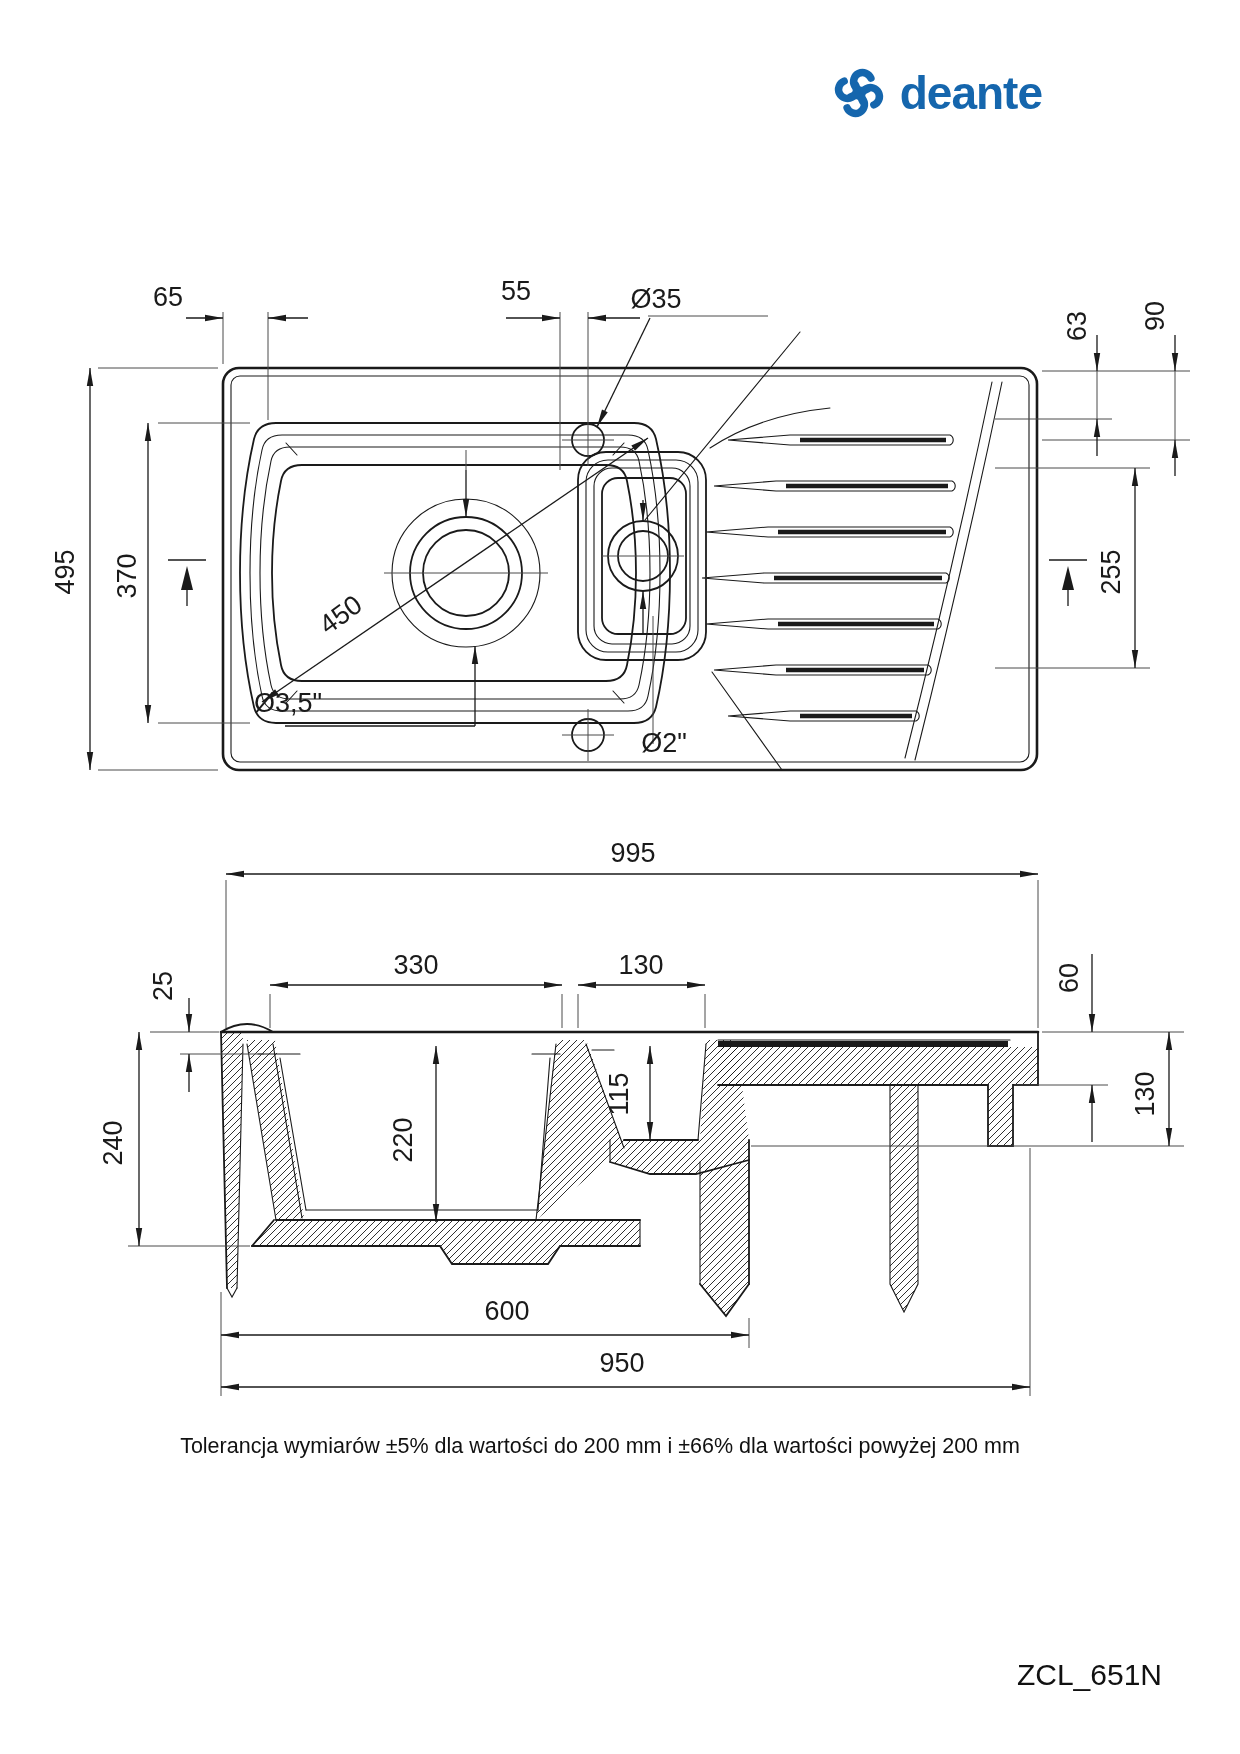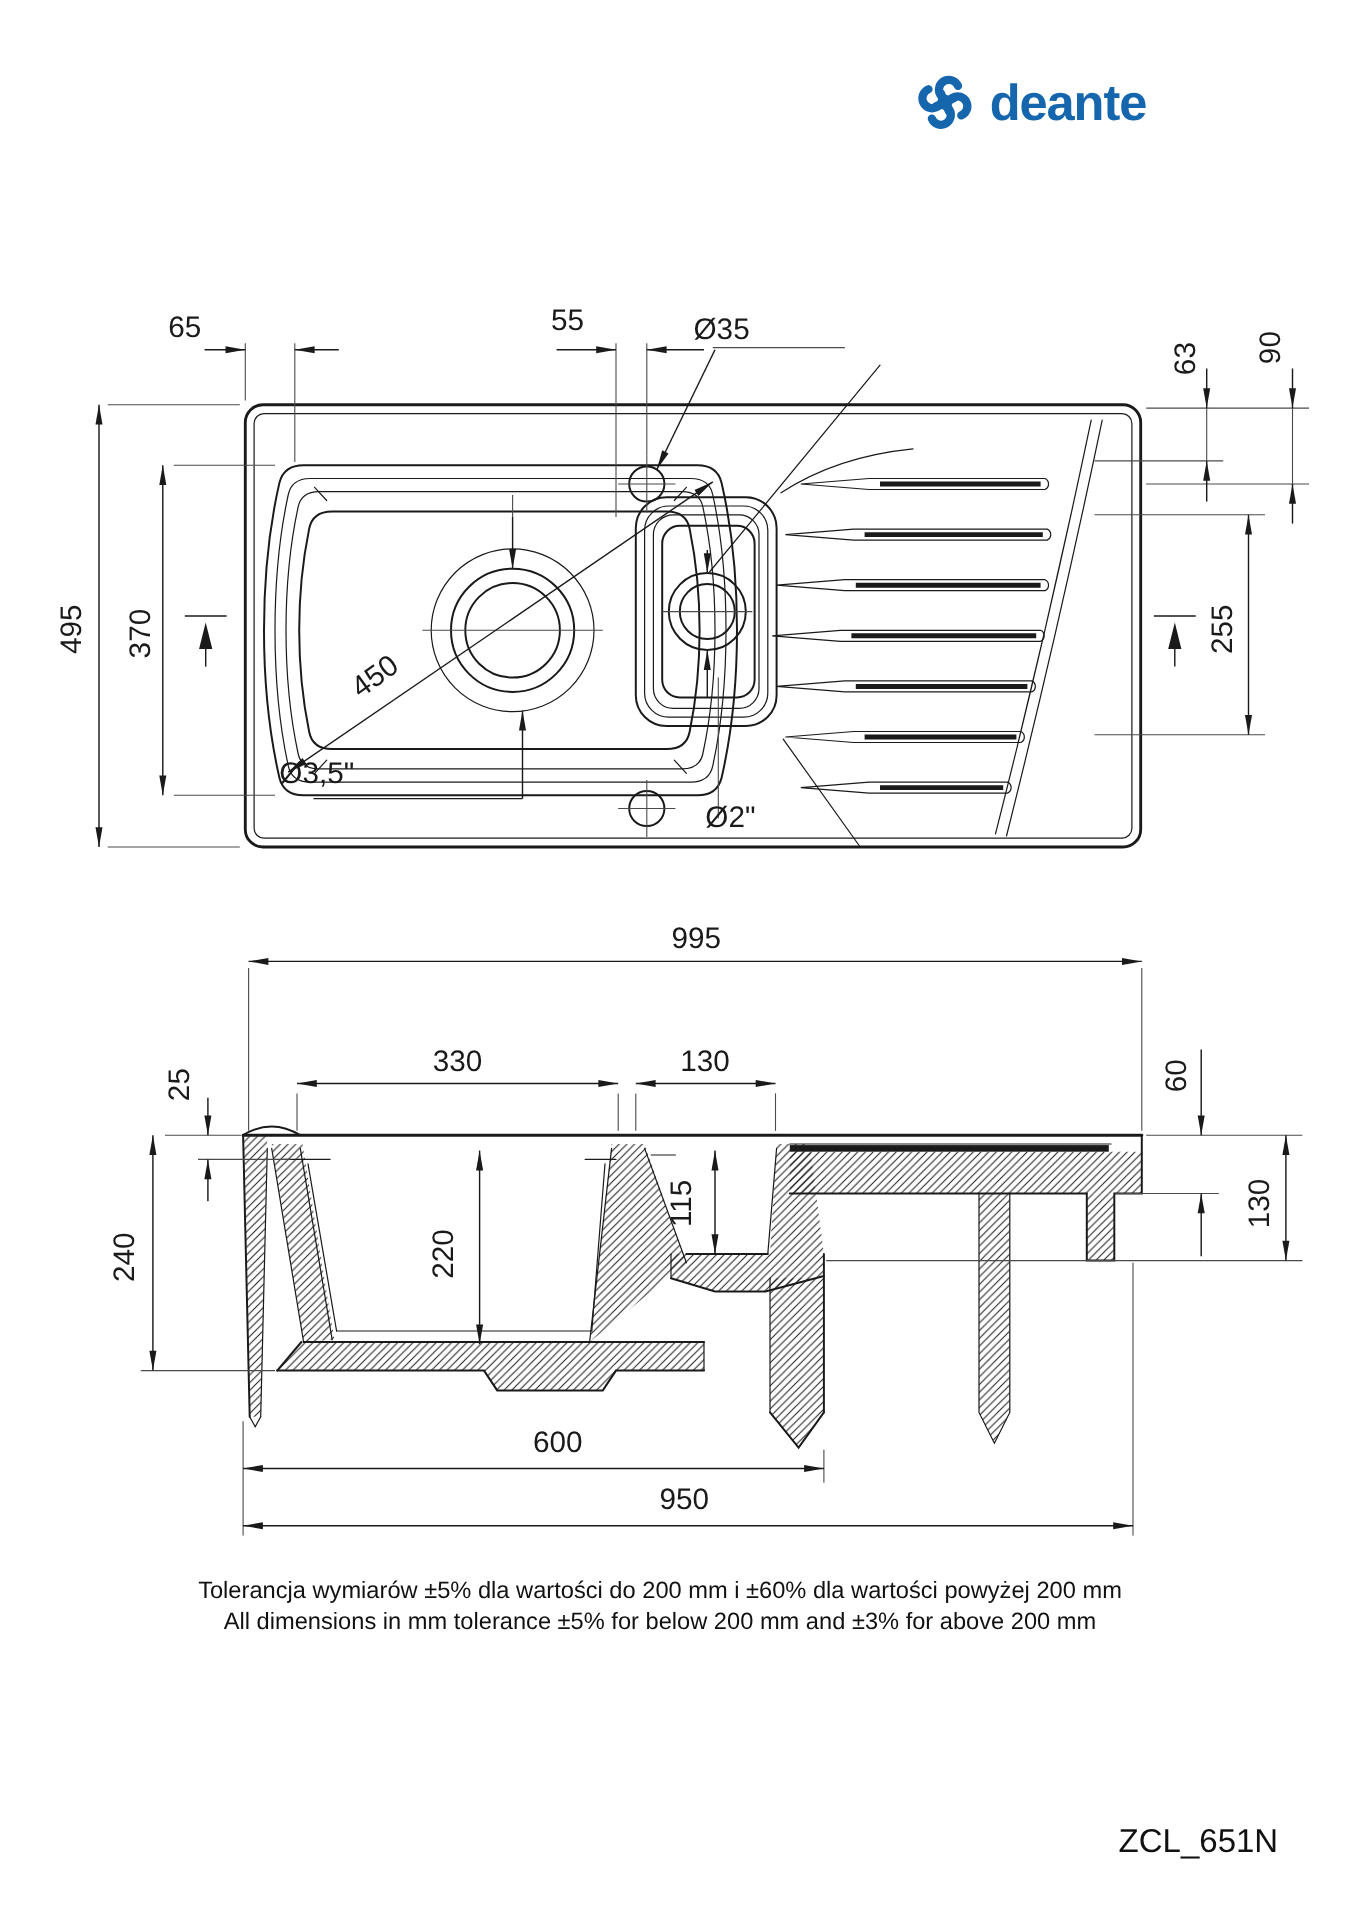--- a/index.html
+++ b/index.html
@@ -280,18 +280,17 @@
         <text x="122" y="1143" class="dim-label" transform="rotate(-90 122 1143)">240</text>
         <text x="412" y="1140" class="dim-label" transform="rotate(-90 412 1140)">220</text>
         <text x="628" y="1094" class="dim-label" transform="rotate(-90 628 1094)">115</text>
         <text x="1154" y="1094" class="dim-label" transform="rotate(-90 1154 1094)">130</text>
         <text x="507" y="1320" class="dim-label">600</text>
         <text x="622" y="1372" class="dim-label">950</text>
       </g>
   </svg>
 
   <div class="tolerance">
-    <div>Tolerancja wymiarów ±5% dla wartości do 200 mm i ±60% dla wartości powyżej 200 mm</div>
-    <div>All dimensions in mm tolerance ±5% for below 200 mm and ±3% for above 200 mm</div>
+    <div>Tolerancja wymiarów ±5% dla wartości do 200 mm i ±66% dla wartości powyżej 200 mm</div>
   </div>
   <div class="partcode">ZCL_651N</div>
 
 </div>
 
 </body></html>

